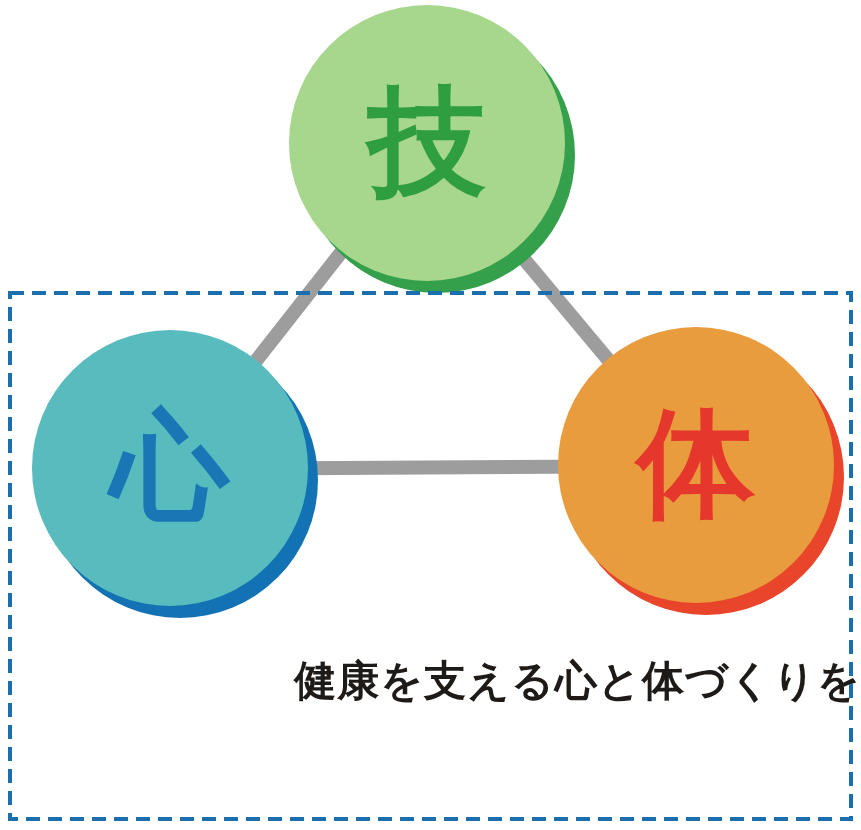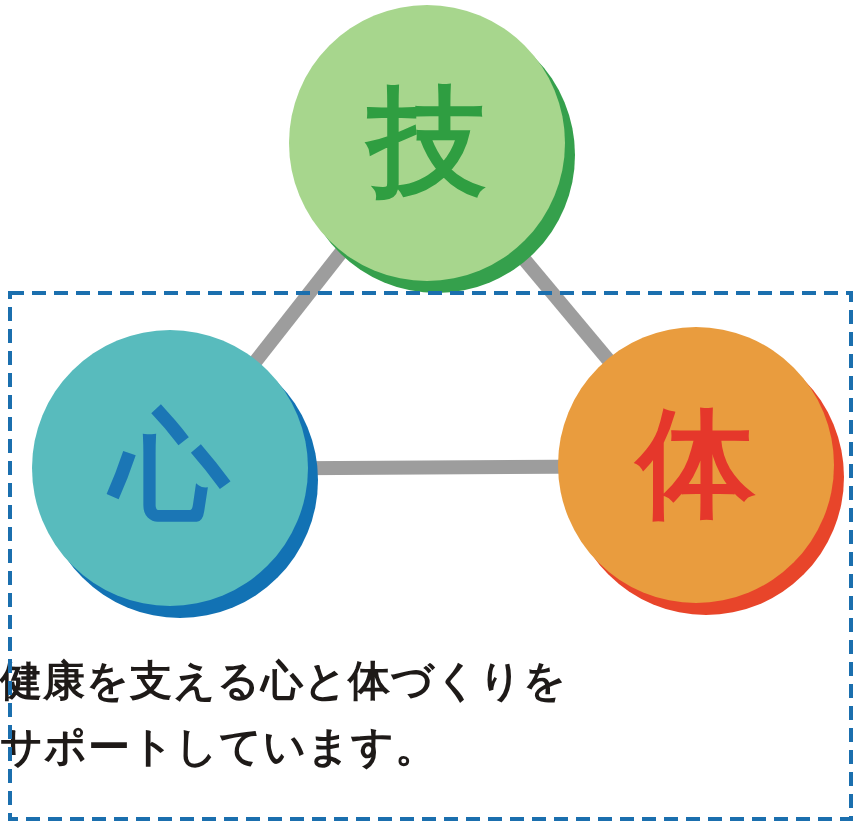--- a/index.html
+++ b/index.html
@@ -52,21 +52,21 @@
     width: 861px; height: 830px;
     z-index: 5;
     pointer-events: none;
   }
   
   .caption {
     position: absolute;
     left: 0;
     top: 648px;
     width: 861px;
-    text-align: left;
+    text-align: right;
     z-index: 3;
     color: #1e1a18;
     font-weight: 900;
     font-size: 42px;
     line-height: 66px;
     letter-spacing: 1px;
   }
   .caption .line { display: block; }
 </style>
 </head>
@@ -87,20 +87,19 @@
   <div class="circle circle-shin">
     <span class="kanji">心</span>
   </div>
 
   <div class="circle circle-tai">
     <span class="kanji">体</span>
   </div>
 
   <div class="caption">
     <span class="line">健康を支える心と体づくりを</span>
-    <span class="line">サポートしています。</span>
   </div>
 
   <svg class="selection-svg" viewBox="0 0 861 830" aria-hidden="true">
     <rect x="10" y="293" width="841" height="526" fill="none" stroke="#1b6fae" stroke-width="4" stroke-dasharray="14 8"></rect>
   </svg>
 
 </div>
 
 </body></html>

